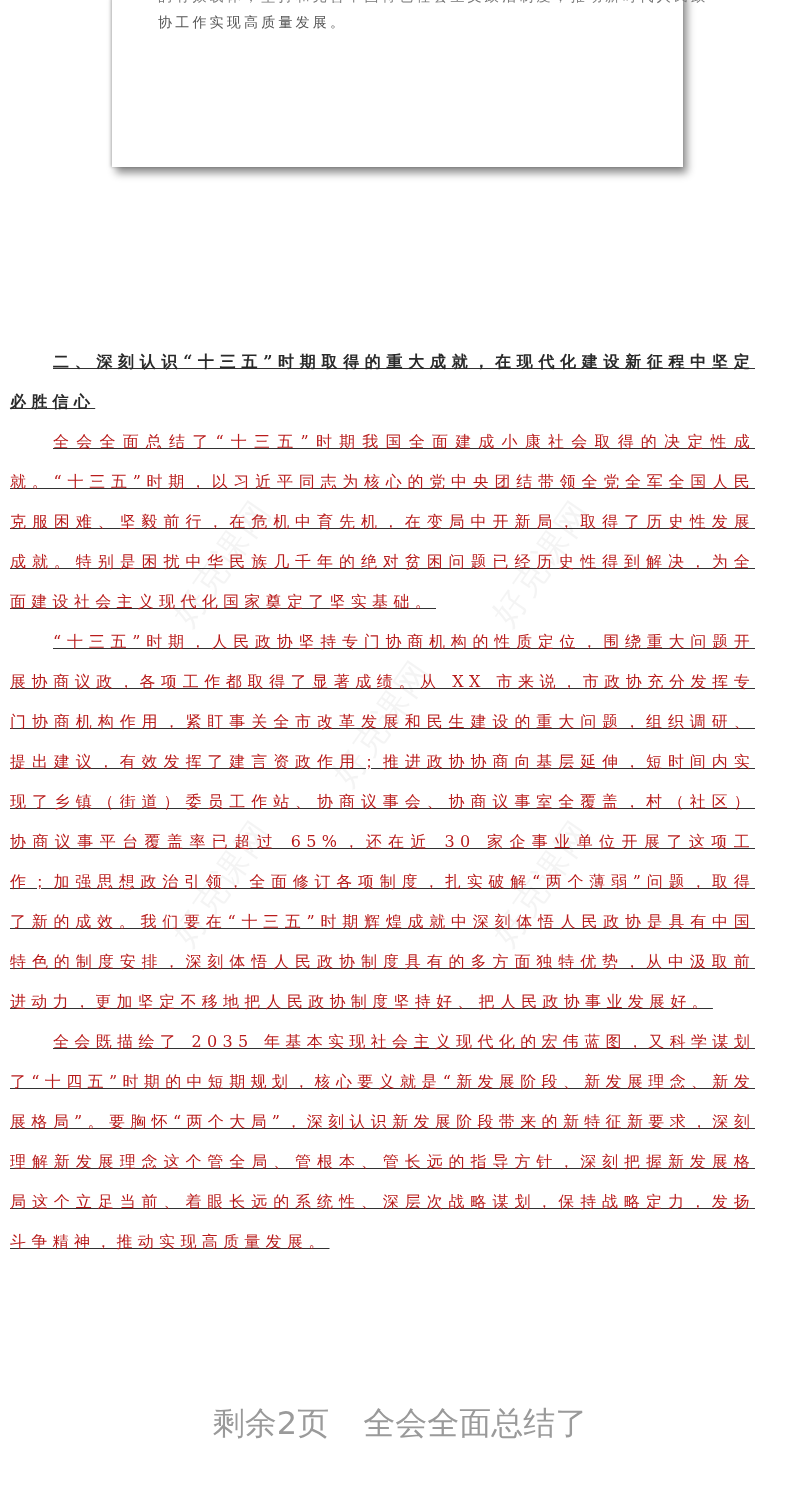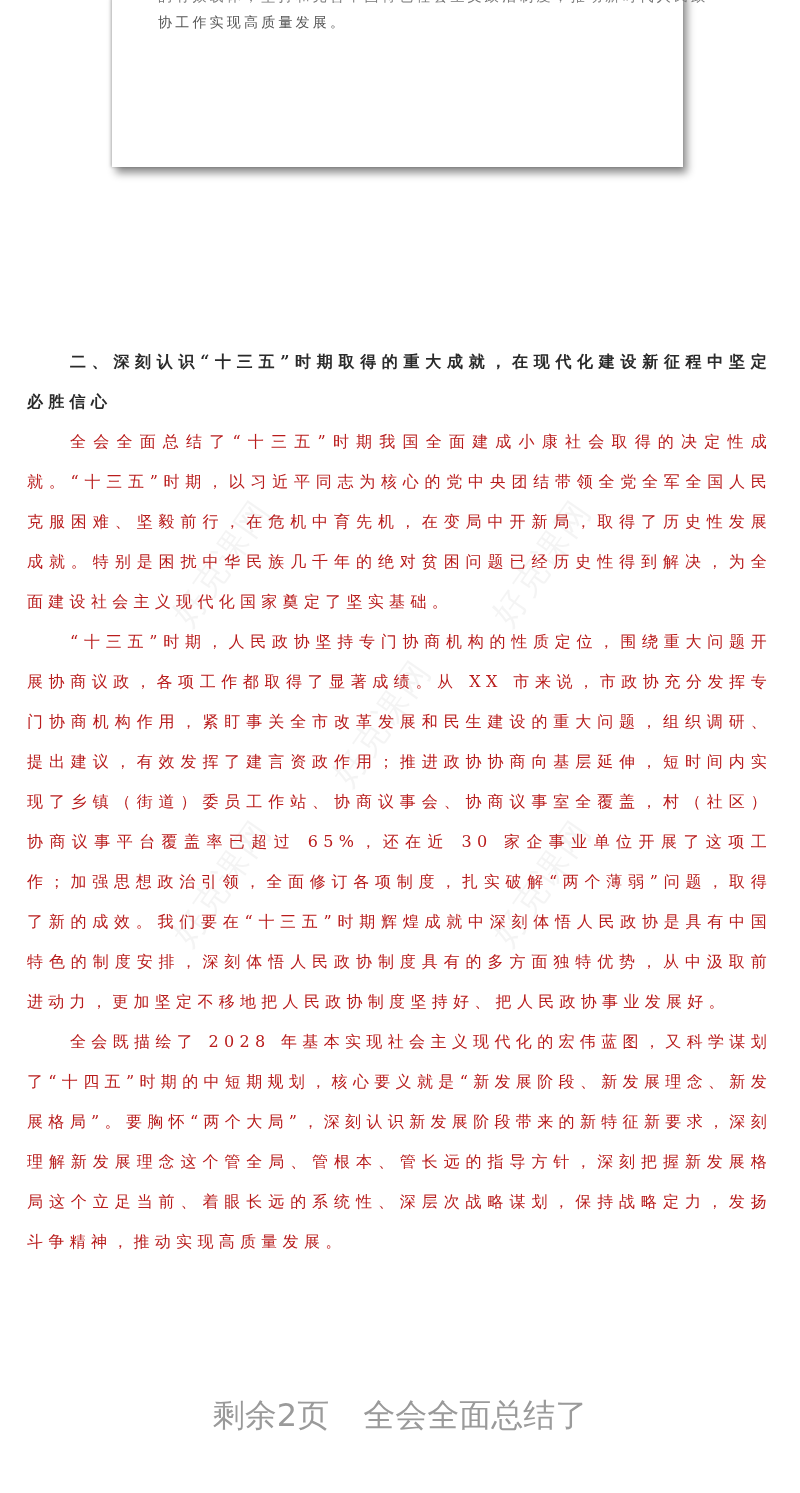--- a/index.html
+++ b/index.html
@@ -14,60 +14,60 @@
       box-shadow: 4px 6px 8px rgba(0,0,0,0.45), -1px 0 3px rgba(0,0,0,0.25);
     }
     .page-card .line {
       position: absolute; left: 46px; font-size: 14px; letter-spacing: 3.2px; color: #555;
       white-space: nowrap;
     }
     .page-card .line.cut { top: 0px; color: #777; clip-path: inset(4px 0 0 0); top: -2px; }
     .page-card .line.last { top: 24px; }
 
     .doc {
-      position: absolute; left: 27px; top: 342px; width: 745px;
+      position: absolute; left: 10px; top: 342px; width: 745px; text-decoration: underline;
     }
     .p {
       font-size: 16px; line-height: 40px; letter-spacing: 5.3px;
       text-align: justify; text-align-last: left; margin: 0;
       color: #b91c1c;
     }
     .p.indent { text-indent: 43px; }
     .p.heading { font-weight: bold; color: #2a2a2a; }
 
     .watermark {
       position: absolute; font-family: "DejaVu Sans", sans-serif; font-size: 34px;
       color: rgba(0,0,0,0.045); transform: rotate(-55deg); white-space: nowrap;
       pointer-events: none; letter-spacing: 2px;
     }
 
     .footer-cta {
       position: absolute; left: 0; top: 1394px; width: 800px; text-align: center;
       font-family: "DejaVu Sans", "Liberation Sans", sans-serif;
       font-size: 32px; color: #9a9a9a; letter-spacing: 0px;
     }
-    .footer-cta span { display: inline-block; }
+    .footer-cta span { display: inline-block; margin-top: 8px; }
     .footer-cta .gap { width: 34px; }
   </style>
 </head>
 <body>
 
 <div class="page-card">
   <div class="line cut">的有效载体，坚持和完善中国特色社会主义政治制度，推动新时代人民政</div>
   <div class="line last">协工作实现高质量发展。</div>
 </div>
 
 <div class="watermark" style="left:150px; top:540px;">好克课网</div>
 <div class="watermark" style="left:470px; top:540px;">好克课网</div>
 <div class="watermark" style="left:310px; top:700px;">好克课网</div>
 <div class="watermark" style="left:150px; top:860px;">好克课网</div>
 <div class="watermark" style="left:470px; top:860px;">好克课网</div>
 
 <div class="doc">
   <p class="p indent heading">二、深刻认识“十三五”时期取得的重大成就，在现代化建设新征程中坚定必胜信心</p>
   <p class="p indent">全会全面总结了“十三五”时期我国全面建成小康社会取得的决定性成就。“十三五”时期，以习近平同志为核心的党中央团结带领全党全军全国人民克服困难、坚毅前行，在危机中育先机，在变局中开新局，取得了历史性发展成就。特别是困扰中华民族几千年的绝对贫困问题已经历史性得到解决，为全面建设社会主义现代化国家奠定了坚实基础。</p>
   <p class="p indent">“十三五”时期，人民政协坚持专门协商机构的性质定位，围绕重大问题开展协商议政，各项工作都取得了显著成绩。从 XX 市来说，市政协充分发挥专门协商机构作用，紧盯事关全市改革发展和民生建设的重大问题，组织调研、提出建议，有效发挥了建言资政作用；推进政协协商向基层延伸，短时间内实现了乡镇（街道）委员工作站、协商议事会、协商议事室全覆盖，村（社区）协商议事平台覆盖率已超过 65%，还在近 30 家企事业单位开展了这项工作；加强思想政治引领，全面修订各项制度，扎实破解“两个薄弱”问题，取得了新的成效。我们要在“十三五”时期辉煌成就中深刻体悟人民政协是具有中国特色的制度安排，深刻体悟人民政协制度具有的多方面独特优势，从中汲取前进动力，更加坚定不移地把人民政协制度坚持好、把人民政协事业发展好。</p>
-  <p class="p indent">全会既描绘了 2028 年基本实现社会主义现代化的宏伟蓝图，又科学谋划了“十四五”时期的中短期规划，核心要义就是“新发展阶段、新发展理念、新发展格局”。要胸怀“两个大局”，深刻认识新发展阶段带来的新特征新要求，深刻理解新发展理念这个管全局、管根本、管长远的指导方针，深刻把握新发展格局这个立足当前、着眼长远的系统性、深层次战略谋划，保持战略定力，发扬斗争精神，推动实现高质量发展。</p>
+  <p class="p indent">全会既描绘了 2035 年基本实现社会主义现代化的宏伟蓝图，又科学谋划了“十四五”时期的中短期规划，核心要义就是“新发展阶段、新发展理念、新发展格局”。要胸怀“两个大局”，深刻认识新发展阶段带来的新特征新要求，深刻理解新发展理念这个管全局、管根本、管长远的指导方针，深刻把握新发展格局这个立足当前、着眼长远的系统性、深层次战略谋划，保持战略定力，发扬斗争精神，推动实现高质量发展。</p>
 </div>
 
 <div class="footer-cta">
   <span>剩余2页</span><span class="gap"></span><span>全会全面总结了</span>
 </div>
 
 </body></html>

